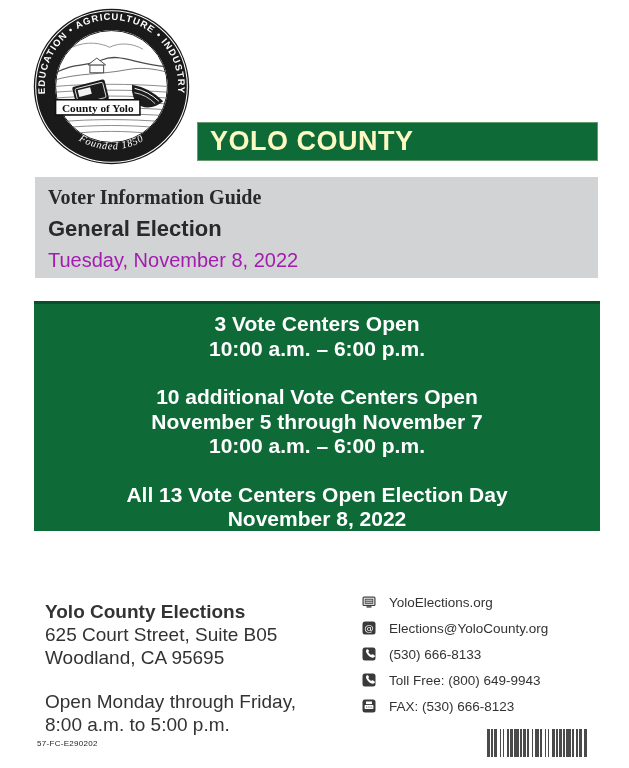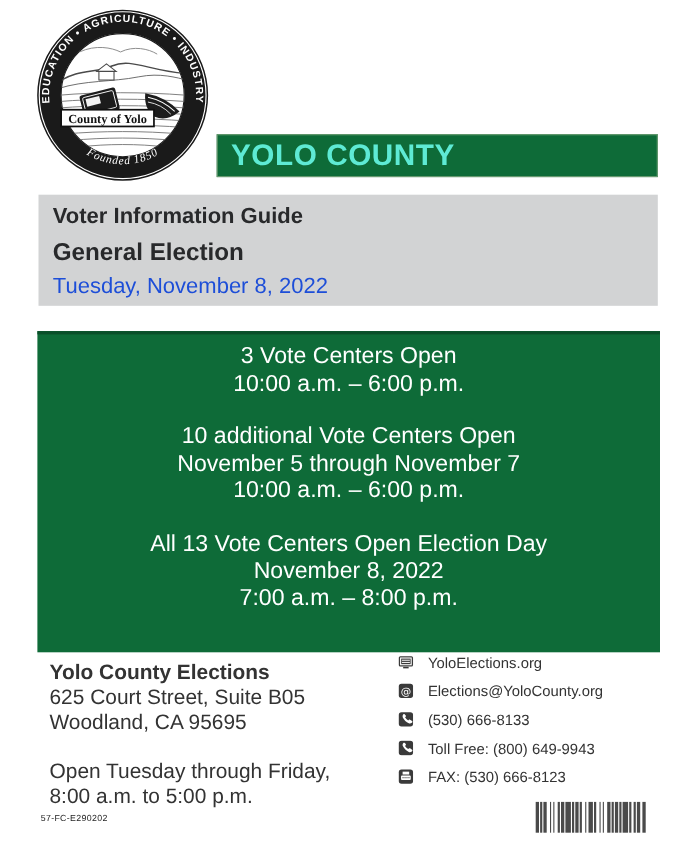--- a/index.html
+++ b/index.html
@@ -5,33 +5,33 @@
   html,body{margin:0;padding:0;background:#ffffff;}
   body{width:629px;height:768px;position:relative;font-family:"Liberation Sans","DejaVu Sans",sans-serif;overflow:hidden;}
   .page{position:absolute;inset:0;background:#fff;}
 
   
   .seal{position:absolute;left:33px;top:8px;width:157px;height:157px;}
 
   
   .county-banner{position:absolute;left:197px;top:122px;width:401px;height:39px;
     background:#0e6b38;border:1px solid #67996f;box-sizing:border-box;
-    color:#5eead4;font-weight:bold;font-size:27px;line-height:36px;padding-left:12px;letter-spacing:0.5px;}
+    color:#fef9c3;font-weight:bold;font-size:27px;line-height:36px;padding-left:12px;letter-spacing:0.5px;}
 
   
   .title-block{position:absolute;left:35px;top:177px;width:563px;height:101px;
     background:#d2d3d4;box-sizing:border-box;padding:9px 0 0 13px;color:#28292b;}
-  .title-line1{font-size:20px;font-weight:bold;margin-bottom:7px;}
+  .title-line1{font-size:20px;font-weight:bold;margin-bottom:7px;font-family:Liberation Serif, serif;}
   .title-line2{font-size:22px;font-weight:bold;margin-bottom:7px;}
-  .title-line3{font-size:20px;font-weight:normal;color:#1d4ed8;}
-
-  
-  .vote-box{position:absolute;left:34px;top:301px;width:566px;height:292px;
+  .title-line3{font-size:20px;font-weight:normal;color:#a21caf;}
+
+  
+  .vote-box{position:absolute;left:34px;top:301px;width:566px;height:230px;
     background:#0e6b38;border-top:3px solid #0a4f2a;box-sizing:border-box;
-    color:#ffffff;text-align:center;font-weight:normal;font-size:21px;line-height:24.5px;
+    color:#ffffff;text-align:center;font-weight:bold;font-size:21px;line-height:24.5px;
     padding-top:8px;}
   .vote-block{margin-bottom:24px;}
 
   
   .footer-left{position:absolute;left:45px;top:600px;color:#333;font-size:19px;line-height:23px;}
   .footer-office{font-weight:bold;}
   .footer-spacer{height:21px;}
   .footer-right{position:absolute;left:318px;top:595px;color:#333;font-size:13.5px;}
   .contact-row{display:flex;align-items:flex-start;height:26px;margin-left:44px;}
   .contact-icon{width:14px;height:14px;margin-right:13px;flex:none;display:block;}
@@ -129,21 +129,21 @@
       <div>November 8, 2022</div>
       <div>7:00 a.m. – 8:00 p.m.</div>
     </div>
   </div>
 
   <div class="footer-left">
     <div class="footer-office">Yolo County Elections</div>
     <div>625 Court Street, Suite B05</div>
     <div>Woodland, CA 95695</div>
     <div class="footer-spacer"></div>
-    <div>Open Tuesday through Friday,</div>
+    <div>Open Monday through Friday,</div>
     <div>8:00 a.m. to 5:00 p.m.</div>
   </div>
 
   <div class="footer-right">
 
     <div class="contact-row">
       <svg class="contact-icon" viewBox="0 0 14 14">
         <rect x="0.5" y="1.5" width="13" height="9.5" rx="1.5" fill="#3a3a3a"></rect>
         <rect x="2.2" y="3.2" width="9.6" height="6.1" fill="none" stroke="#ffffff" stroke-width="1"></rect>
         <line x1="3.4" y1="5.2" x2="10.6" y2="5.2" stroke="#ffffff" stroke-width="0.9"></line>

